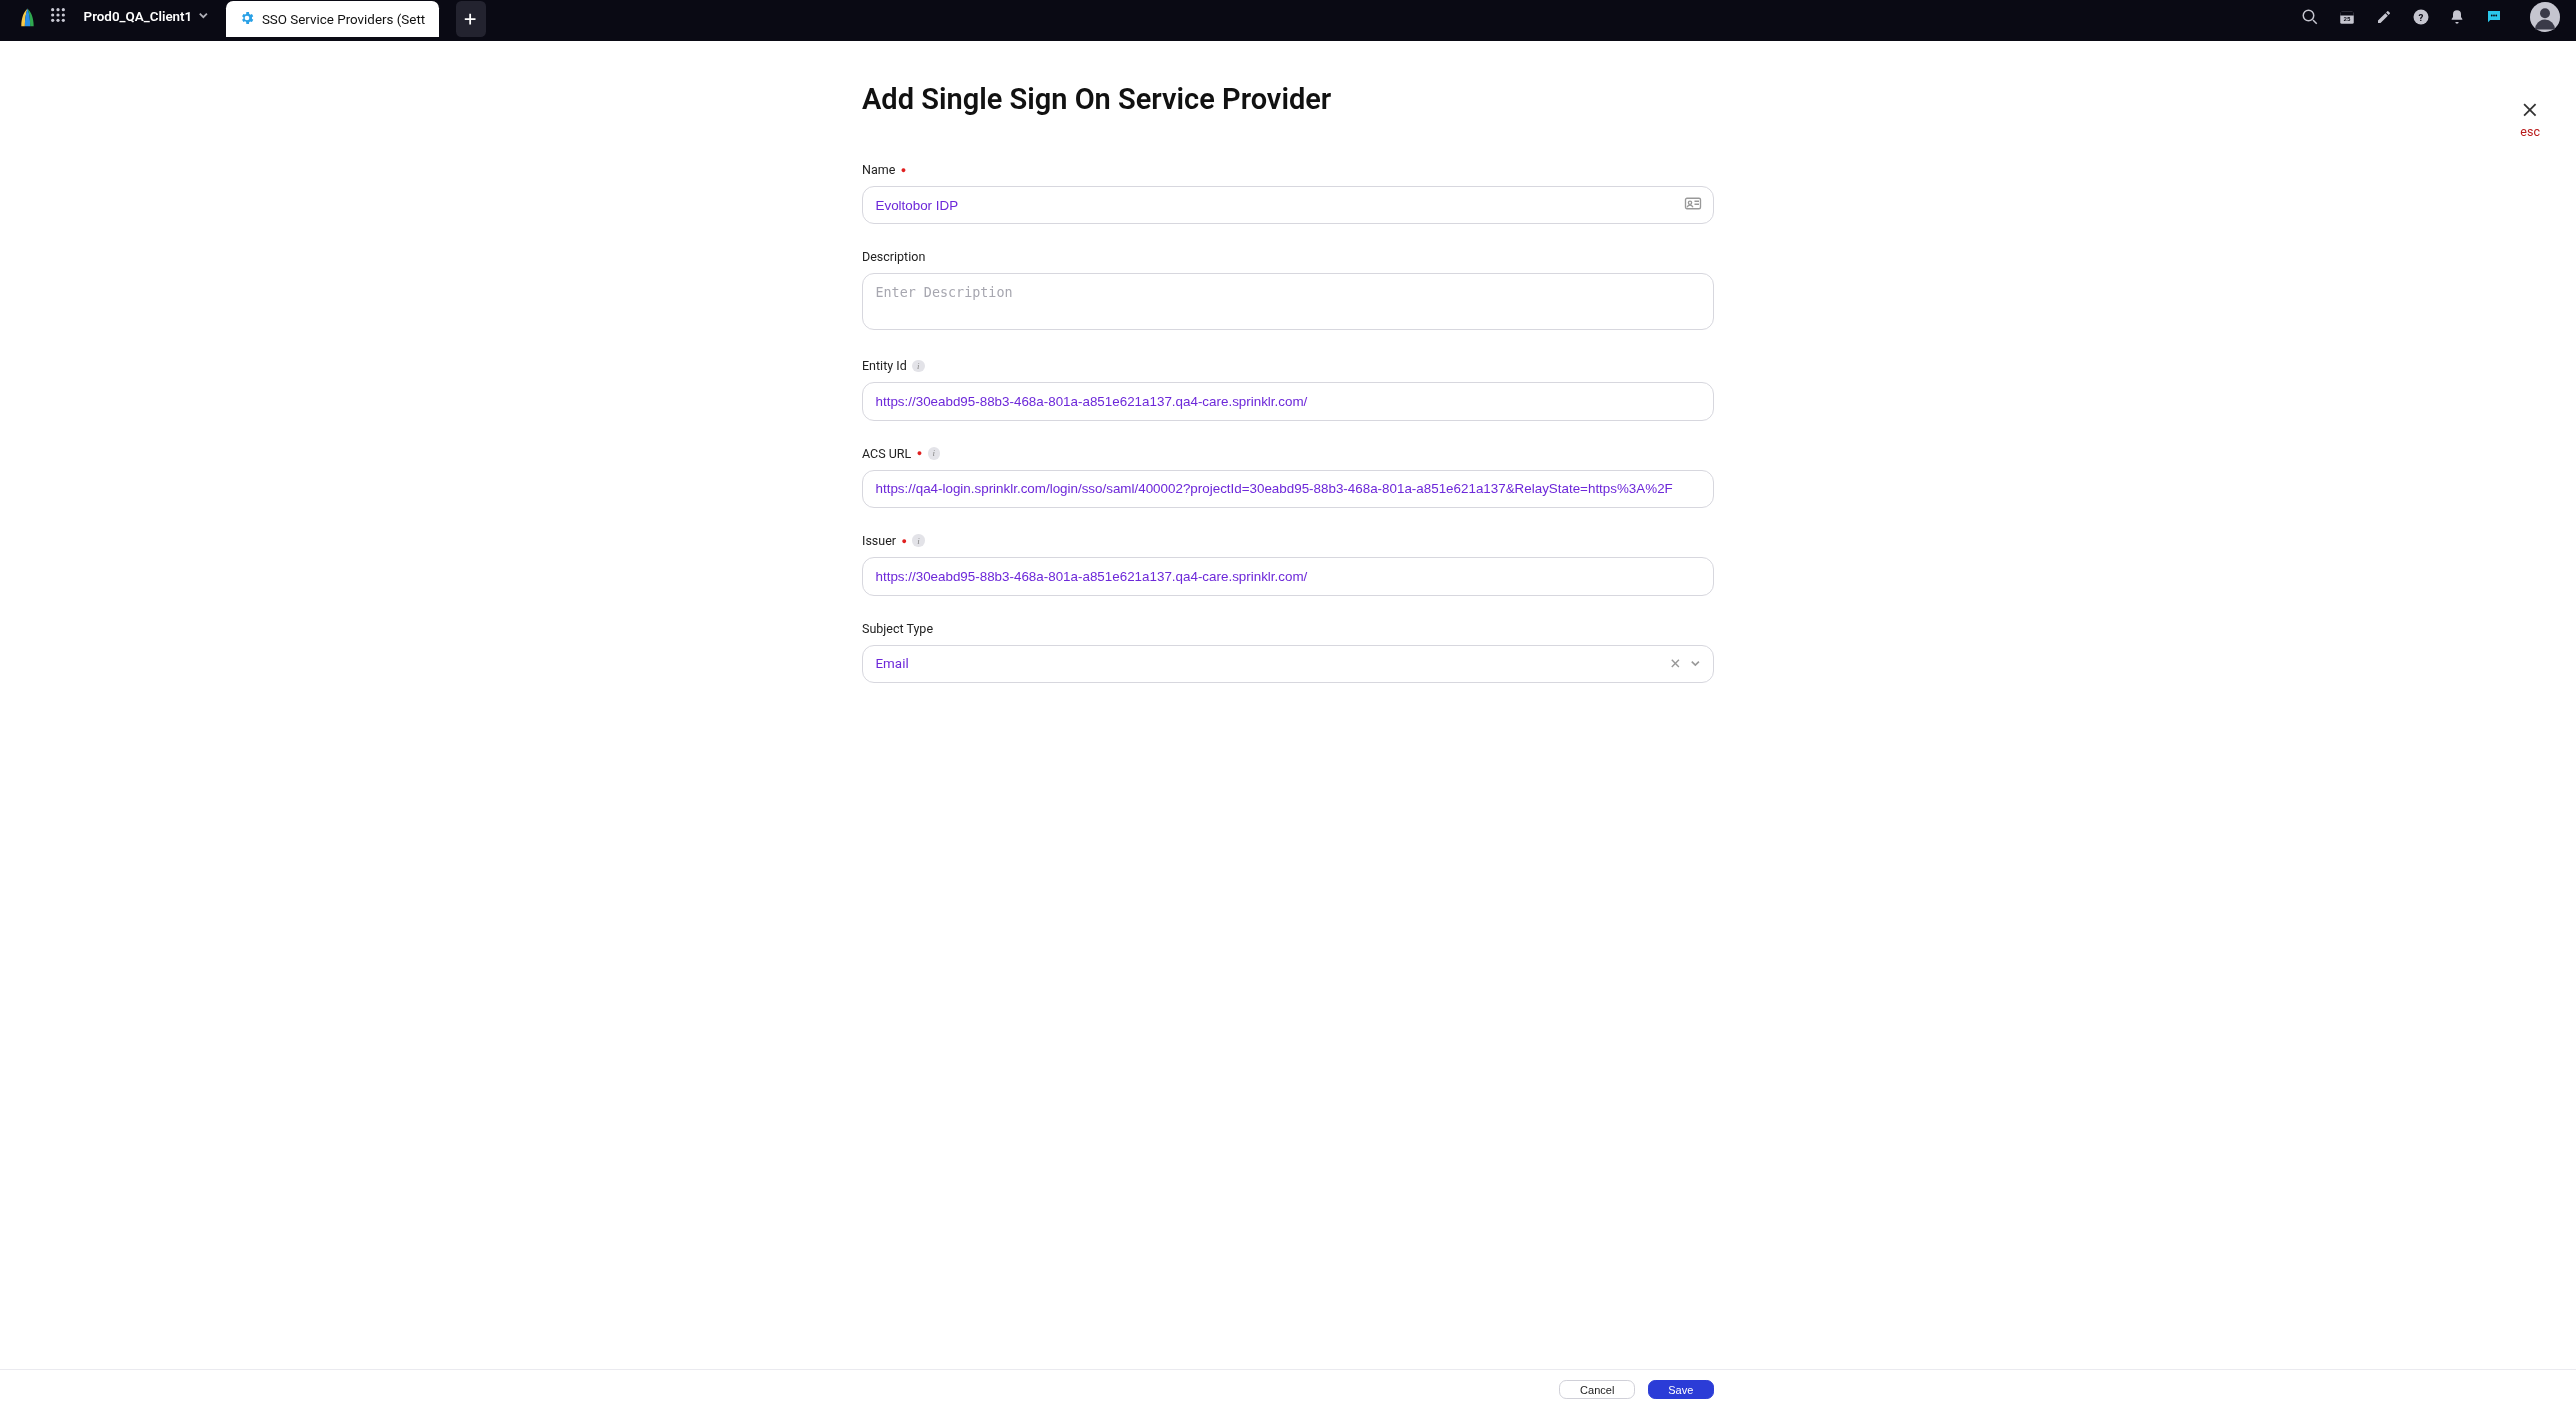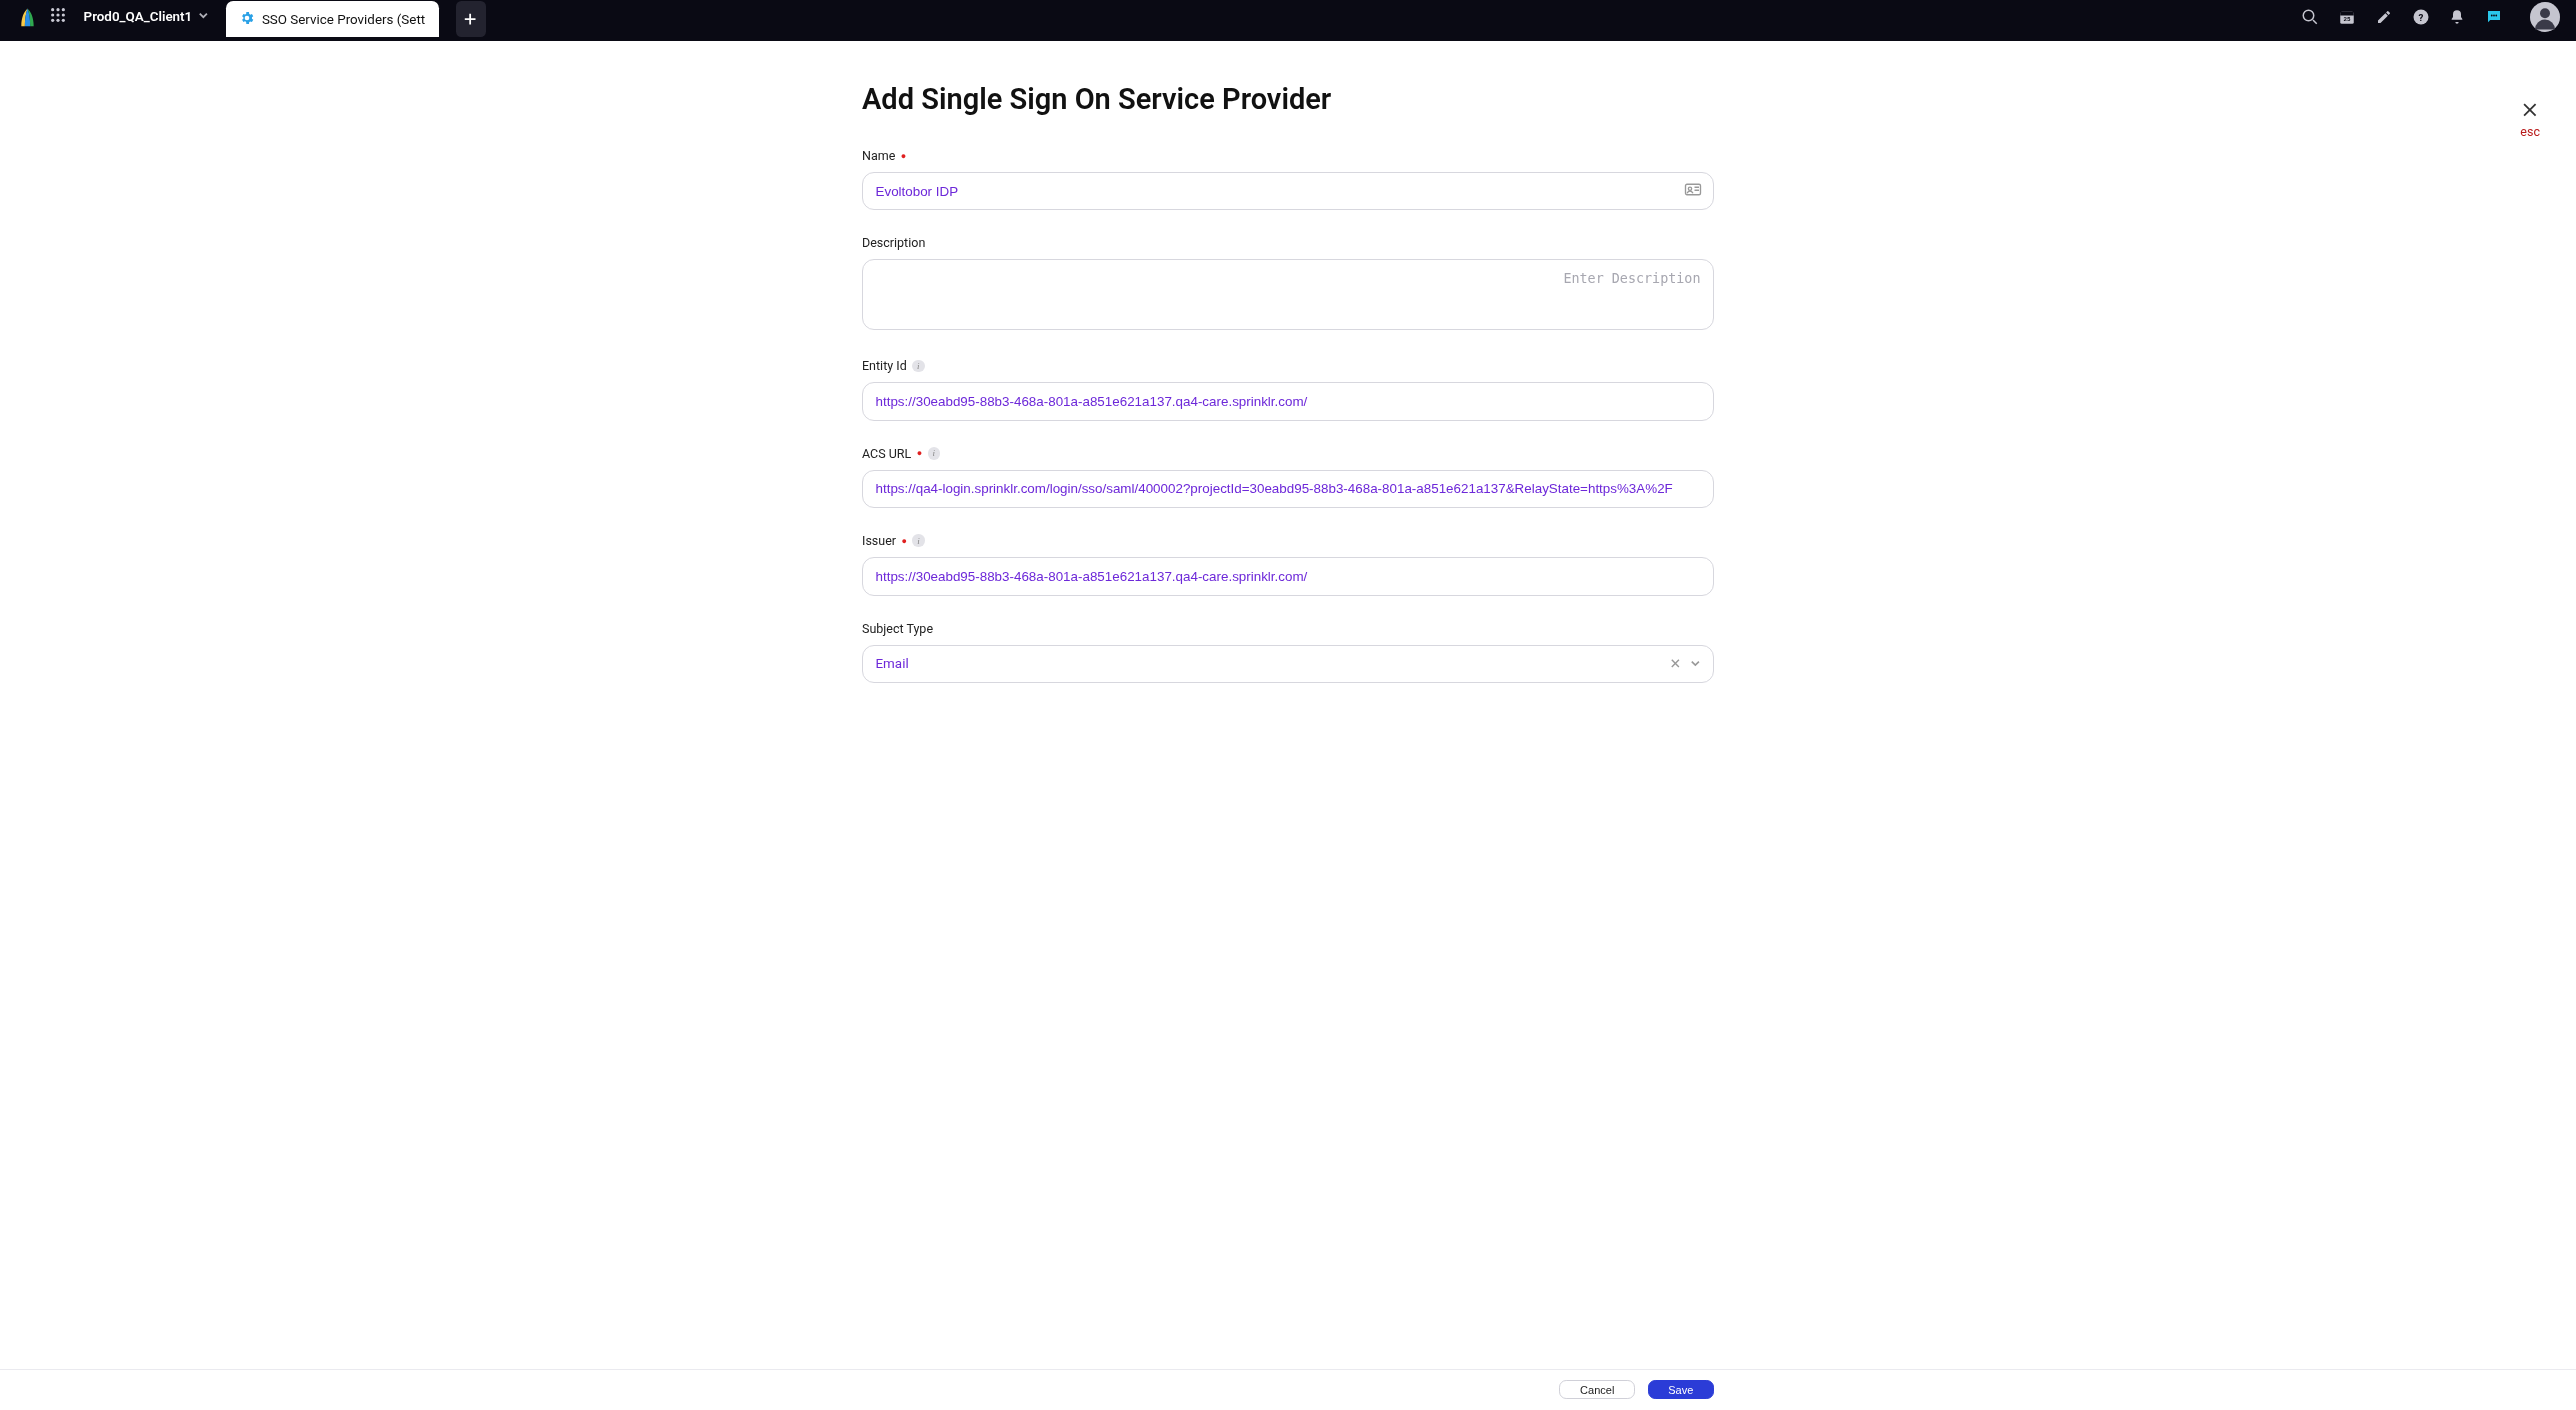--- a/index.html
+++ b/index.html
@@ -49,39 +49,39 @@
   .top-icons .ic.chat { color: #2ac6ea; }
   .avatar { width: 30px; height: 30px; border-radius: 50%; background: #3a3a48; display: flex; align-items: center; justify-content: center; color: #0a0a14; cursor: pointer; margin-left: 7.2px; }
   .avatar svg { fill: #0a0a14; }
 
   
   .content-wrap { flex: 1; overflow: auto; position: relative; }
   .content { max-width: 852px; margin: 0 auto; padding: 41px 0 54px; position: relative; }
   .close-corner { position: absolute; right: 36px; top: 59px; text-align: center; cursor: pointer; }
   .close-corner .x { color: #333; }
   .close-corner .esc { font-size: 12.5px; color: #b91c1c; margin-top: 1.8px; }
-  .page-title { font-size: 29px; font-weight: 600; color: #111; margin-bottom: 32px; }
+  .page-title { font-size: 29px; font-weight: 600; color: #111; margin-bottom: 46px; }
 
   .field { margin-bottom: 25px; }
   .field-label { font-size: 12.5px; color: #222; margin-bottom: 9px; display: flex; align-items: center; gap: 5.4px; }
   .req-dot { color: #e02020; font-size: 9px; }
   .info-ic { width: 12.5px; height: 12.5px; border-radius: 50%; background: #e3e3e8; color: #888; font-size: 9px; display: inline-flex; align-items: center; justify-content: center; font-style: italic; font-family: serif; }
 
   .input-wrap { position: relative; }
   .text-input, .textarea-input, .select-input {
     width: 100%;
     border: 0.9px solid #d7d7de;
     border-radius: 12px;
     padding: 10.7px 12.5px;
     font-size: 13.4px;
     color: #6d28d9;
     background: #fff;
     outline: none;
   }
-  .textarea-input { height: 71px; resize: none; text-align: right; }
+  .textarea-input { height: 57px; resize: none; }
   .text-input::placeholder, .textarea-input::placeholder { color: #a7a7b0; }
   .input-end-icon { position: absolute; right: 12.5px; top: 50%; transform: translateY(-50%); color: #999; }
   .select-input { display: flex; align-items: center; justify-content: space-between; cursor: pointer; }
   .select-icons { display: flex; align-items: center; gap: 9px; color: #999; }
 
   
   .footer {
     border-top: 0.9px solid #eaeaef;
     padding: 10.7px 0;
     display: flex;

